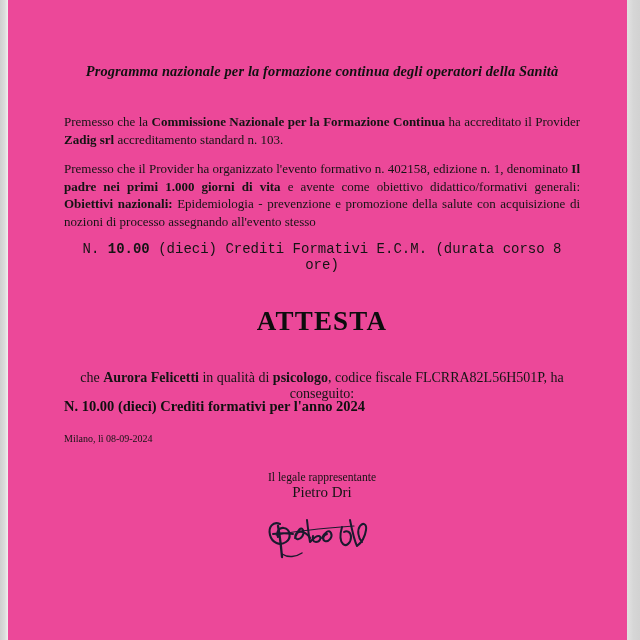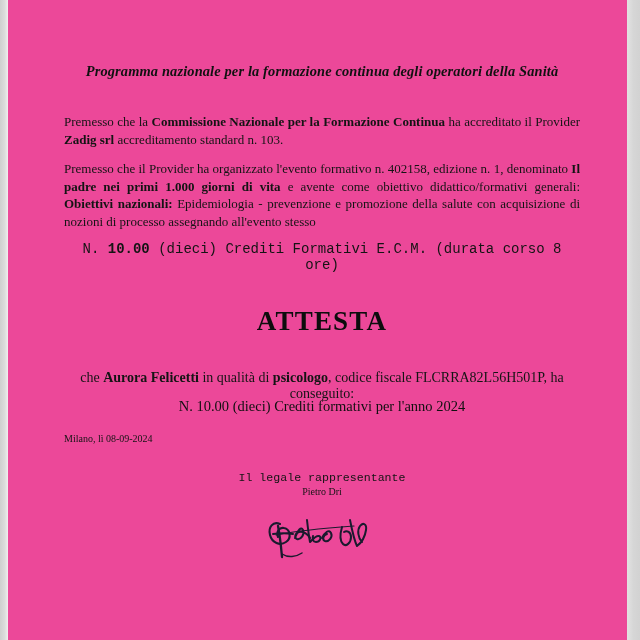--- a/index.html
+++ b/index.html
@@ -84,47 +84,46 @@
     top: 370px;
     width: 516px;
     text-align: center;
     font-size: 14px;
     color: #141414;
   }
   .p-crediti-anno {
     position: absolute;
     top: 398px;
     width: 516px;
-    text-align: center;
+    text-align: left;
     font-size: 14.5px;
-    font-weight: normal;
+    font-weight: bold;
     color: #101010;
   }
   .p-luogo-data {
     position: absolute;
     left: 0;
     top: 433px;
     font-size: 10px;
     color: #141414;
   }
   .sign-block {
     position: absolute;
     left: 0;
     top: 471px;
     width: 516px;
     text-align: center;
   }
   .sign-role {
     font-size: 11.6px;
     line-height: 14px;
     color: #141414;
-    font-family: Liberation Mono, monospace;
   }
   .sign-name {
-    font-size: 10px;
+    font-size: 15px;
     line-height: 14px;
     color: #141414;
   }
   .signature-img {
     margin-top: 9px;
     display: block;
     margin-left: auto;
     margin-right: auto;
   }
   .edge-left {

